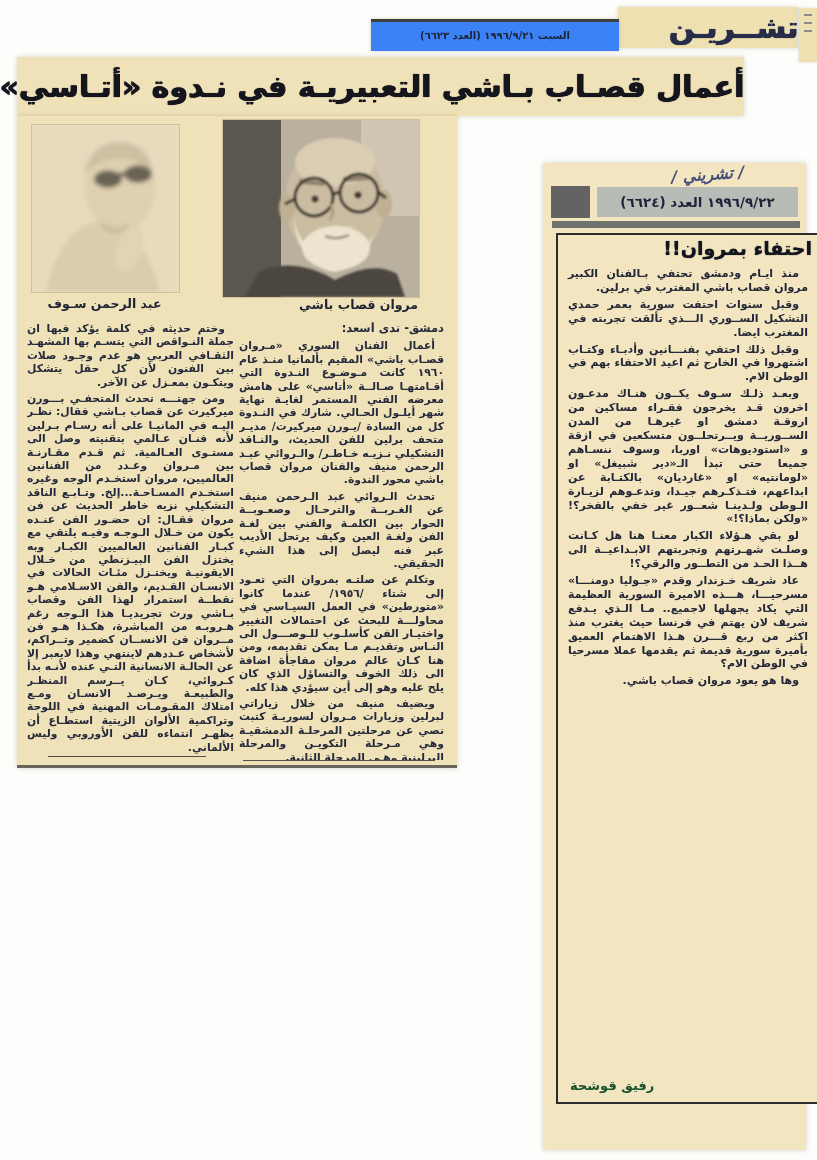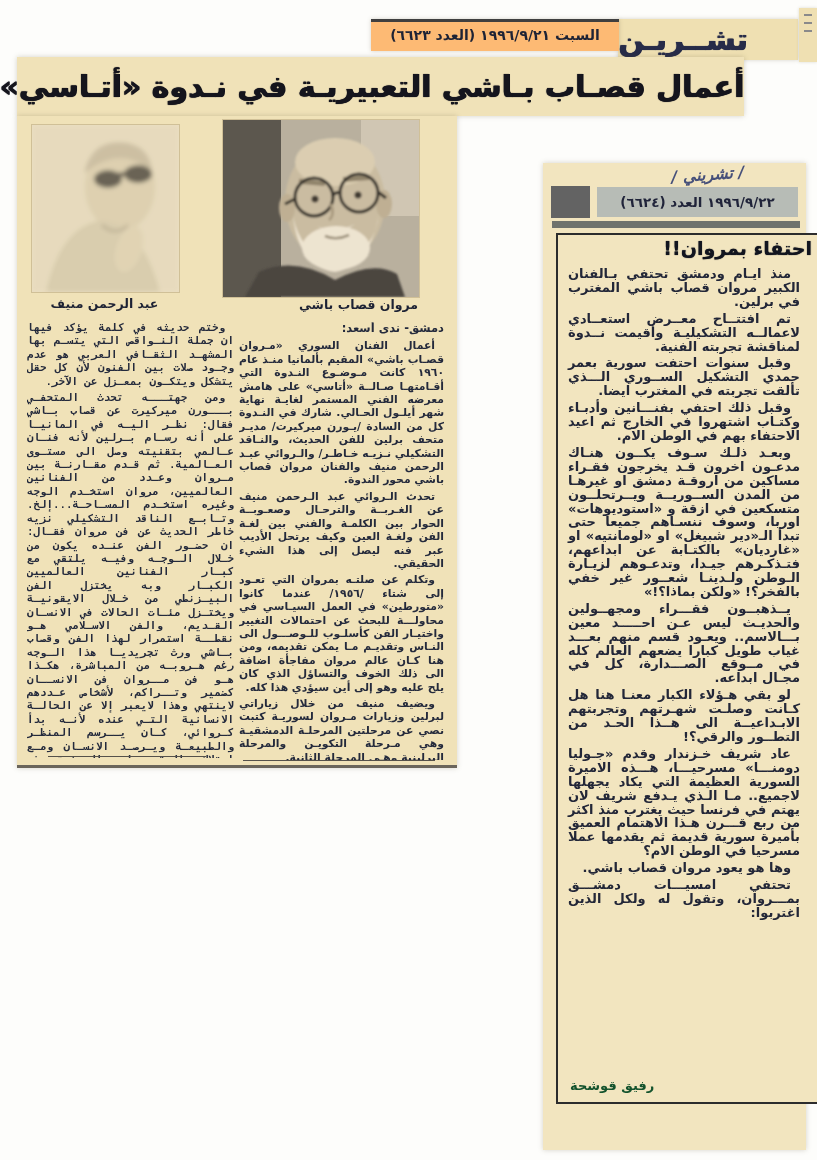--- a/index.html
+++ b/index.html
@@ -8,30 +8,30 @@
     background:#fdfdfb;
     font-family:"DejaVu Sans",sans-serif;
     color:#232738;
   }
   .abs{position:absolute;}
   .paper{background:#f0e2b8;box-shadow:0 0 5px rgba(90,80,50,.25);}
   .paper2{background:#f2e5bf;box-shadow:0 0 5px rgba(90,80,50,.25);}
   
   .mast-date{
     left:371px;top:19px;width:248px;height:29px;
-    background:#fdba74;border-top:3px solid #3f3f3f;
-    direction:rtl;text-align:center;font-size:14px;font-weight:bold;
+    background:#3b82f6;border-top:3px solid #3f3f3f;
+    direction:rtl;text-align:center;font-size:10px;font-weight:bold;
     line-height:27px;color:#1e2335;box-shadow:0 0 4px rgba(90,80,50,.25);
   }
   .mast-logo{
     left:618px;top:7px;width:180px;height:41px;
-    background:#efe0b2;direction:rtl;text-align:left;
+    background:#efe0b2;direction:rtl;text-align:right;
     font-size:30px;font-weight:bold;line-height:42px;color:#272c49;
     text-shadow:0 0 1px #272c49,1px 0 0 #272c49;
-    letter-spacing:1px;box-shadow:0 0 4px rgba(90,80,50,.25);margin-top:12px;
+    letter-spacing:1px;box-shadow:0 0 4px rgba(90,80,50,.25);
   }
   .scrap{left:799px;top:8px;width:18px;height:54px;background:#efe0b2;box-shadow:0 0 3px rgba(90,80,50,.2);}
   .scrap i{display:block;width:8px;height:2px;background:#8a8a8a;margin:6px auto 0;}
   
   .headline-strip{
     left:17px;top:57px;width:727px;height:59px;
     direction:rtl;text-align:center;
   }
   .headline-strip .h{
     font-size:30px;font-weight:bold;line-height:59px;color:#15151d;
@@ -43,21 +43,21 @@
   .ph-left{left:31px;top:124px;width:147px;height:167px;}
   .ph-right{left:222px;top:119px;width:196px;height:177px;}
   .cap{direction:rtl;text-align:center;font-size:12.5px;font-weight:bold;color:#1d2234;}
   .cap-left{left:31px;top:296px;width:147px;}
   .cap-right{left:222px;top:297px;width:196px;text-align:right;}
   .col{direction:rtl;text-align:justify;overflow:hidden;
        font-size:10.8px;font-weight:bold;line-height:13.4px;color:#242a3c;}
   .col p{margin:0 0 3px 0;text-indent:9px;}
   .col .byline{text-indent:0;font-size:11.5px;margin-bottom:4px;}
   .col-first{left:239px;top:322px;width:205px;height:438px;}
-  .col-second{left:27px;top:322px;width:207px;height:436px;font-family:Liberation Mono, monospace;}
+  .col-second{left:27px;top:322px;width:207px;height:436px;}
   .end-rule{height:1px;background:#55514a;}
   
   .side-paper{left:543px;top:163px;width:263px;height:987px;}
   .hand-note{
     left:633px;top:165px;width:150px;height:26px;
     direction:rtl;font-style:italic;font-weight:bold;font-size:16px;color:#46507a;
     transform:rotate(-4deg);text-align:center;
   }
   .gray-square{left:551px;top:186px;width:39px;height:32px;background:#636363;}
   .gray-band{
@@ -69,22 +69,22 @@
   .side-box{
     left:556px;top:233px;width:268px;height:871px;
     background:#f2e5bf;border:2px solid #2c2c2c;box-sizing:border-box;
     padding:0 10px 34px 10px;overflow:hidden;direction:rtl;
   }
   .side-box .title{
     font-size:19px;font-weight:bold;text-align:right;color:#12151f;
     margin:2px 0 8px 0;text-shadow:0 0 1px #12151f;
   }
   .side-box p{
-    margin:0 12px 3px 0;text-indent:9px;text-align:justify;
-    font-size:13px;font-weight:bold;line-height:13.9px;color:#232738;
+    margin:0 4px 3px 0;text-indent:9px;text-align:justify;
+    font-size:11px;font-weight:bold;line-height:13.9px;color:#232738;
   }
   .signature{
     position:absolute;left:12px;bottom:9px;
     font-size:13px;font-weight:bold;color:#14532d;direction:rtl;
   }
 </style>
 </head>
 <body>
 
 <div class="abs mast-logo">تشــريـن</div>
@@ -149,21 +149,21 @@
       <path d="M108,84 Q112,96 106,100" stroke="#a8987a" stroke-width="3" fill="none"></path>
       <path d="M94,106 Q112,114 132,104 Q114,120 94,106 Z" fill="#d9d2c2"></path>
       <path d="M70,96 Q76,148 112,152 Q148,146 156,92 Q152,136 112,140 Q78,136 70,96 Z" fill="#e7e1d2"></path>
       <ellipse cx="113" cy="128" rx="34" ry="22" fill="#e7e1d2"></ellipse>
       <path d="M102,116 Q113,121 126,115" stroke="#9b8f78" stroke-width="2.5" fill="none"></path>
       <path d="M22,177 L36,152 Q72,136 112,160 Q150,140 174,154 L182,177 Z" fill="#45413a"></path>
     </g>
   </svg>
 </div>
 
-<div class="abs cap cap-left">عبد الرحمن منيف</div>
+<div class="abs cap cap-left">عبد الرحمن سـوف</div>
 <div class="abs cap cap-right">مروان قصاب باشي</div>
 
 <div class="abs col col-first">
   <p class="byline">دمشق- ندى أسعد:</p>
   <p>أعمال الفنان السوري «مـروان قصـاب باشي» المقيم بألمانيا منـذ عام ١٩٦٠ كانت مـوضـوع النـدوة التي أقـامتهـا صـالــة «أتاسي» على هامش معرضه الفني المستمر لغايـة نهاية شهر أيلـول الحـالي. شارك في النـدوة كل من السادة /يـورن ميركيرت/ مديـر متحف برلين للفن الحديث، والنـاقد التشكيلي نـزيـه خـاطـر/ والـروائي عبـد الرحمن منيف والفنان مروان قصاب باشي محور الندوة.</p>
   <p>تحدث الـروائي عبد الـرحمن منيف عن الغـربــة والترحـال وصعـوبــة الحوار بين الكلمـة والفني بين لغـة الفن ولغـة العين وكيف يرتحل الأديب عبر فنه ليصل إلى هذا الشيء الحقيقي.</p>
   <p>وتكلم عن صلتـه بمروان التي تعـود إلى شتاء /١٩٥٦/ عندما كانوا «متورطين» في العمل السيـاسي في محاولـــة للبحث عن احتمالات التغيير واختيـار الفن كأسلـوب للـوصـــول الى النـاس وتقديـم مـا يمكن تقديمه، ومن هنا كـان عالم مروان مفاجأة اضافة الى ذلك الخوف والتساؤل الذي كان يلح عليه وهو إلى أين سيؤدي هذا كله.</p>
   <p>ويضيف منيف من خلال زياراتي لبرلين وزيارات مـروان لسوريـة كتبت نصي عن مرحلتين المرحلـة الدمشقيـة وهي مـرحلة التكويـن والمرحلة البرلينية وهـي المرحلة الثانية.</p>
 </div>
 
@@ -177,23 +177,20 @@
 
 <div class="abs paper2 side-paper"></div>
 <div class="abs hand-note">/ تشريني /</div>
 <div class="abs gray-square"></div>
 <div class="abs gray-band">١٩٩٦/٩/٢٢ العدد (٦٦٢٤)</div>
 <div class="abs dark-bar"></div>
 
 <div class="abs side-box">
   <div class="title">احتفاء بمروان!!</div>
   <p>منذ ايـام ودمشق تحتفي بـالفنان الكبير مروان قصاب باشي المغترب في برلين.</p>
-  <p>تم افتتــاح معــرض استعــادي لاعمالــه التشكيليـة وأقيمت نــدوة لمناقشة تجربته الفنية.</p>
   <p>وقبل سنوات احتفت سورية بعمر حمدي التشكيل الســوري الـــذي تألقت تجربته في المغترب ايضا.</p>
   <p>وقبل ذلك احتفي بفنـــانين وأدبـاء وكتـاب اشتهروا في الخارج ثم اعيد الاحتفاء بهم في الوطن الام.</p>
   <p>وبعـد ذلـك سـوف يكــون هنـاك مدعـون اخرون قـد يخرجون فقـراء مساكين من اروقـة دمشق او غيرهـا من المدن الســوريــة ويــرتحلــون متسكعين في ازقة و «استوديوهات» اوربا، وسوف ننسـاهم جميعا حتى تبدأ الـ«دير شبيغل» او «لومانتيه» او «غارديان» بالكتـابة عن ابداعهم، فتـذكـرهم جيـدا، وتدعـوهم لزيـارة الـوطن ولـدينـا شعــور غير خفي بالفخر؟! «ولكن بماذا؟!»</p>
-  <p>يــذهبــون فقـــراء ومجهــولين والحديـث ليس عـن احـــــد معين بـــالاسم.. ويعـود قسم منهم بعـــد غياب طويل كبارا يضعهم العالم كله في مــوقع الصـــدارة، كل في مجـال ابداعه.</p>
   <p>لو بقي هـؤلاء الكبار معنـا هنا هل كـانت وصلـت شهـرتهم وتجربتهم الابـداعيــة الى هــذا الحـد من التطــور والرقي؟!</p>
   <p>عاد شريف خـزندار وقدم «جـوليا دومنـــا» مسرحيـــا، هـــذه الاميرة السورية العظيمة التي يكاد يجهلها لاجميع.. مـا الـذي يـدفع شريف لان يهتم في فرنسا حيث يغترب منذ اكثر من ربع قـــرن هـذا الاهتمام العميق بأميرة سورية قديمة ثم يقدمها عملا مسرحيا في الوطن الام؟</p>
   <p>وها هو يعود مروان قصاب باشي.</p>
-  <p>تحتفي امسيـــات دمشـــق بمـــروان، وتقول له ولكل الذين اغتربوا:</p>
   <div class="signature">رفيق قوشحة</div>
 </div>
 
 </body></html>

